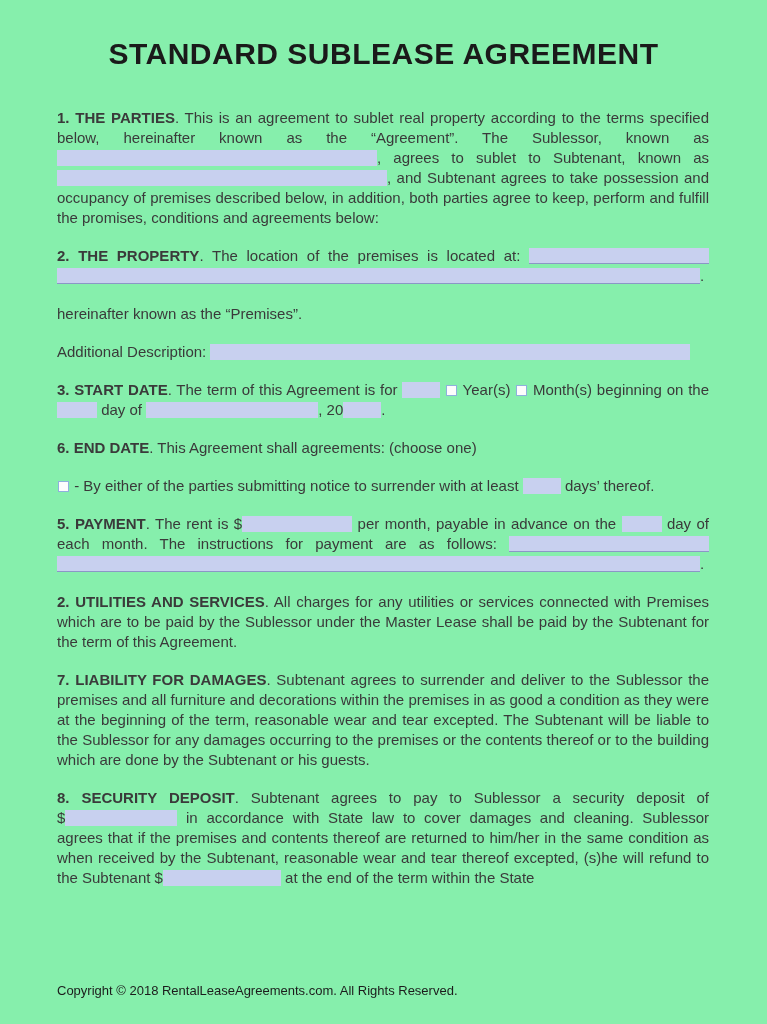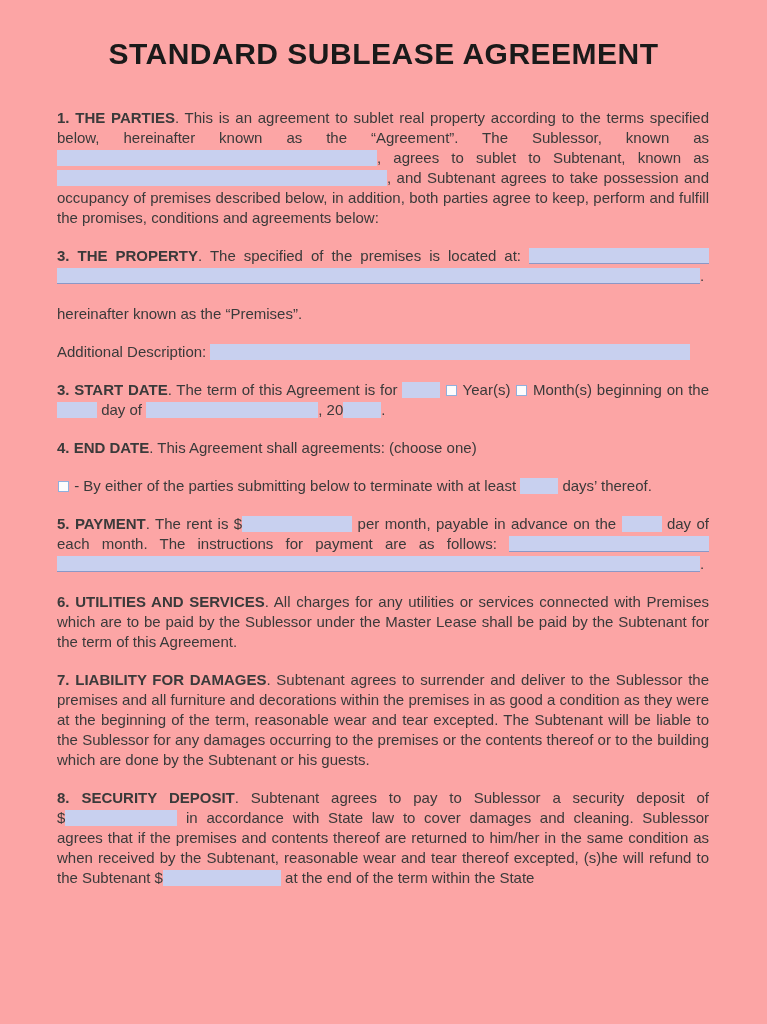--- a/index.html
+++ b/index.html
@@ -10,21 +10,21 @@
     --title:#1a1a1a;
   }
   *{box-sizing:border-box;}
   html,body{margin:0;padding:0;background:#ffffff;}
   body{font-family:"Liberation Sans","DejaVu Sans",sans-serif;}
   .page{
     position:relative;
     width:767px;
     height:1024px;
     margin:0 auto;
-    background:#fca5a5;
+    background:#86efac;
     padding:36px 57px 0 57px;
     overflow:hidden;
   }
   h1.doc-title{
     margin:0 0 36px 0;
     text-align:center;
     font-size:30px;
     line-height:36px;
     font-weight:700;
     letter-spacing:0.5px;
@@ -65,24 +65,25 @@
     color:#1c1c1c;
   }
 </style>
 </head>
 <body>
 
 <div class="page">
   <h1 class="doc-title">STANDARD SUBLEASE AGREEMENT</h1>
   <div class="doc-body">
       <p class="para"><strong>1. THE PARTIES</strong><span>. This is an agreement to sublet real property according to the terms specified below, hereinafter known as the “Agreement”. The Sublessor, known as </span><span class="blank" style="width: 320px;"></span><span>, agrees to sublet to Subtenant, known as </span><span class="blank" style="width: 330px;"></span><span>, and Subtenant agrees to take possession and occupancy of premises described below, in addition, both parties agree to keep, perform and fulfill the promises, conditions and agreements below:</span></p>
-      <p class="para"><strong>3. THE PROPERTY</strong><span>. The specified of the premises is located at: </span><span class="blank underline" style="width: 180px;"></span><span class="blank underline" style="width: 643px;"></span><span>.</span></p>
+      <p class="para"><strong>2. THE PROPERTY</strong><span>. The location of the premises is located at: </span><span class="blank underline" style="width: 180px;"></span><span class="blank underline" style="width: 643px;"></span><span>.</span></p>
       <p class="para"><span>hereinafter known as the “Premises”.</span></p>
       <p class="para"><span>Additional Description: </span><span class="blank" style="width: 480px;"></span></p>
       <p class="para"><strong>3. START DATE</strong><span>. The term of this Agreement is for </span><span class="blank" style="width: 38px;"></span><span> </span><span class="checkbox"></span><span> Year(s) </span><span class="checkbox"></span><span> Month(s) beginning on the </span><span class="blank" style="width: 40px;"></span><span> day of </span><span class="blank" style="width: 172px;"></span><span>, 20</span><span class="blank" style="width: 38px;"></span><span>.</span></p>
-      <p class="para"><strong>4. END DATE</strong><span>. This Agreement shall agreements: (choose one)</span></p>
-      <p class="para"><span class="checkbox"></span><span> - By either of the parties submitting below to terminate with at least </span><span class="blank" style="width: 38px;"></span><span> days’ thereof.</span></p>
+      <p class="para"><strong>6. END DATE</strong><span>. This Agreement shall agreements: (choose one)</span></p>
+      <p class="para"><span class="checkbox"></span><span> - By either of the parties submitting notice to surrender with at least </span><span class="blank" style="width: 38px;"></span><span> days’ thereof.</span></p>
       <p class="para"><strong>5. PAYMENT</strong><span>. The rent is </span><span class="money">$<span class="blank" style="width: 110px;"></span></span><span> per month, payable in advance on the </span><span class="blank" style="width: 40px;"></span><span> day of each month. The instructions for payment are as follows: </span><span class="blank underline" style="width: 200px;"></span><span class="blank underline" style="width: 643px;"></span><span>.</span></p>
-      <p class="para"><strong>6. UTILITIES AND SERVICES</strong><span>. All charges for any utilities or services connected with Premises which are to be paid by the Sublessor under the Master Lease shall be paid by the Subtenant for the term of this Agreement.</span></p>
+      <p class="para"><strong>2. UTILITIES AND SERVICES</strong><span>. All charges for any utilities or services connected with Premises which are to be paid by the Sublessor under the Master Lease shall be paid by the Subtenant for the term of this Agreement.</span></p>
       <p class="para"><strong>7. LIABILITY FOR DAMAGES</strong><span>. Subtenant agrees to surrender and deliver to the Sublessor the premises and all furniture and decorations within the premises in as good a condition as they were at the beginning of the term, reasonable wear and tear excepted. The Subtenant will be liable to the Sublessor for any damages occurring to the premises or the contents thereof or to the building which are done by the Subtenant or his guests.</span></p>
       <p class="para"><strong>8. SECURITY DEPOSIT</strong><span>. Subtenant agrees to pay to Sublessor a security deposit of </span><span class="money">$<span class="blank" style="width: 112px;"></span></span><span> in accordance with State law to cover damages and cleaning. Sublessor agrees that if the premises and contents thereof are returned to him/her in the same condition as when received by the Subtenant, reasonable wear and tear thereof excepted, (s)he will refund to the Subtenant </span><span class="money">$<span class="blank" style="width: 118px;"></span></span><span> at the end of the term within the State</span></p>
     </div>
+  <div class="footer">Copyright © 2018 RentalLeaseAgreements.com. All Rights Reserved.</div>
 </div>
 
 </body></html>

